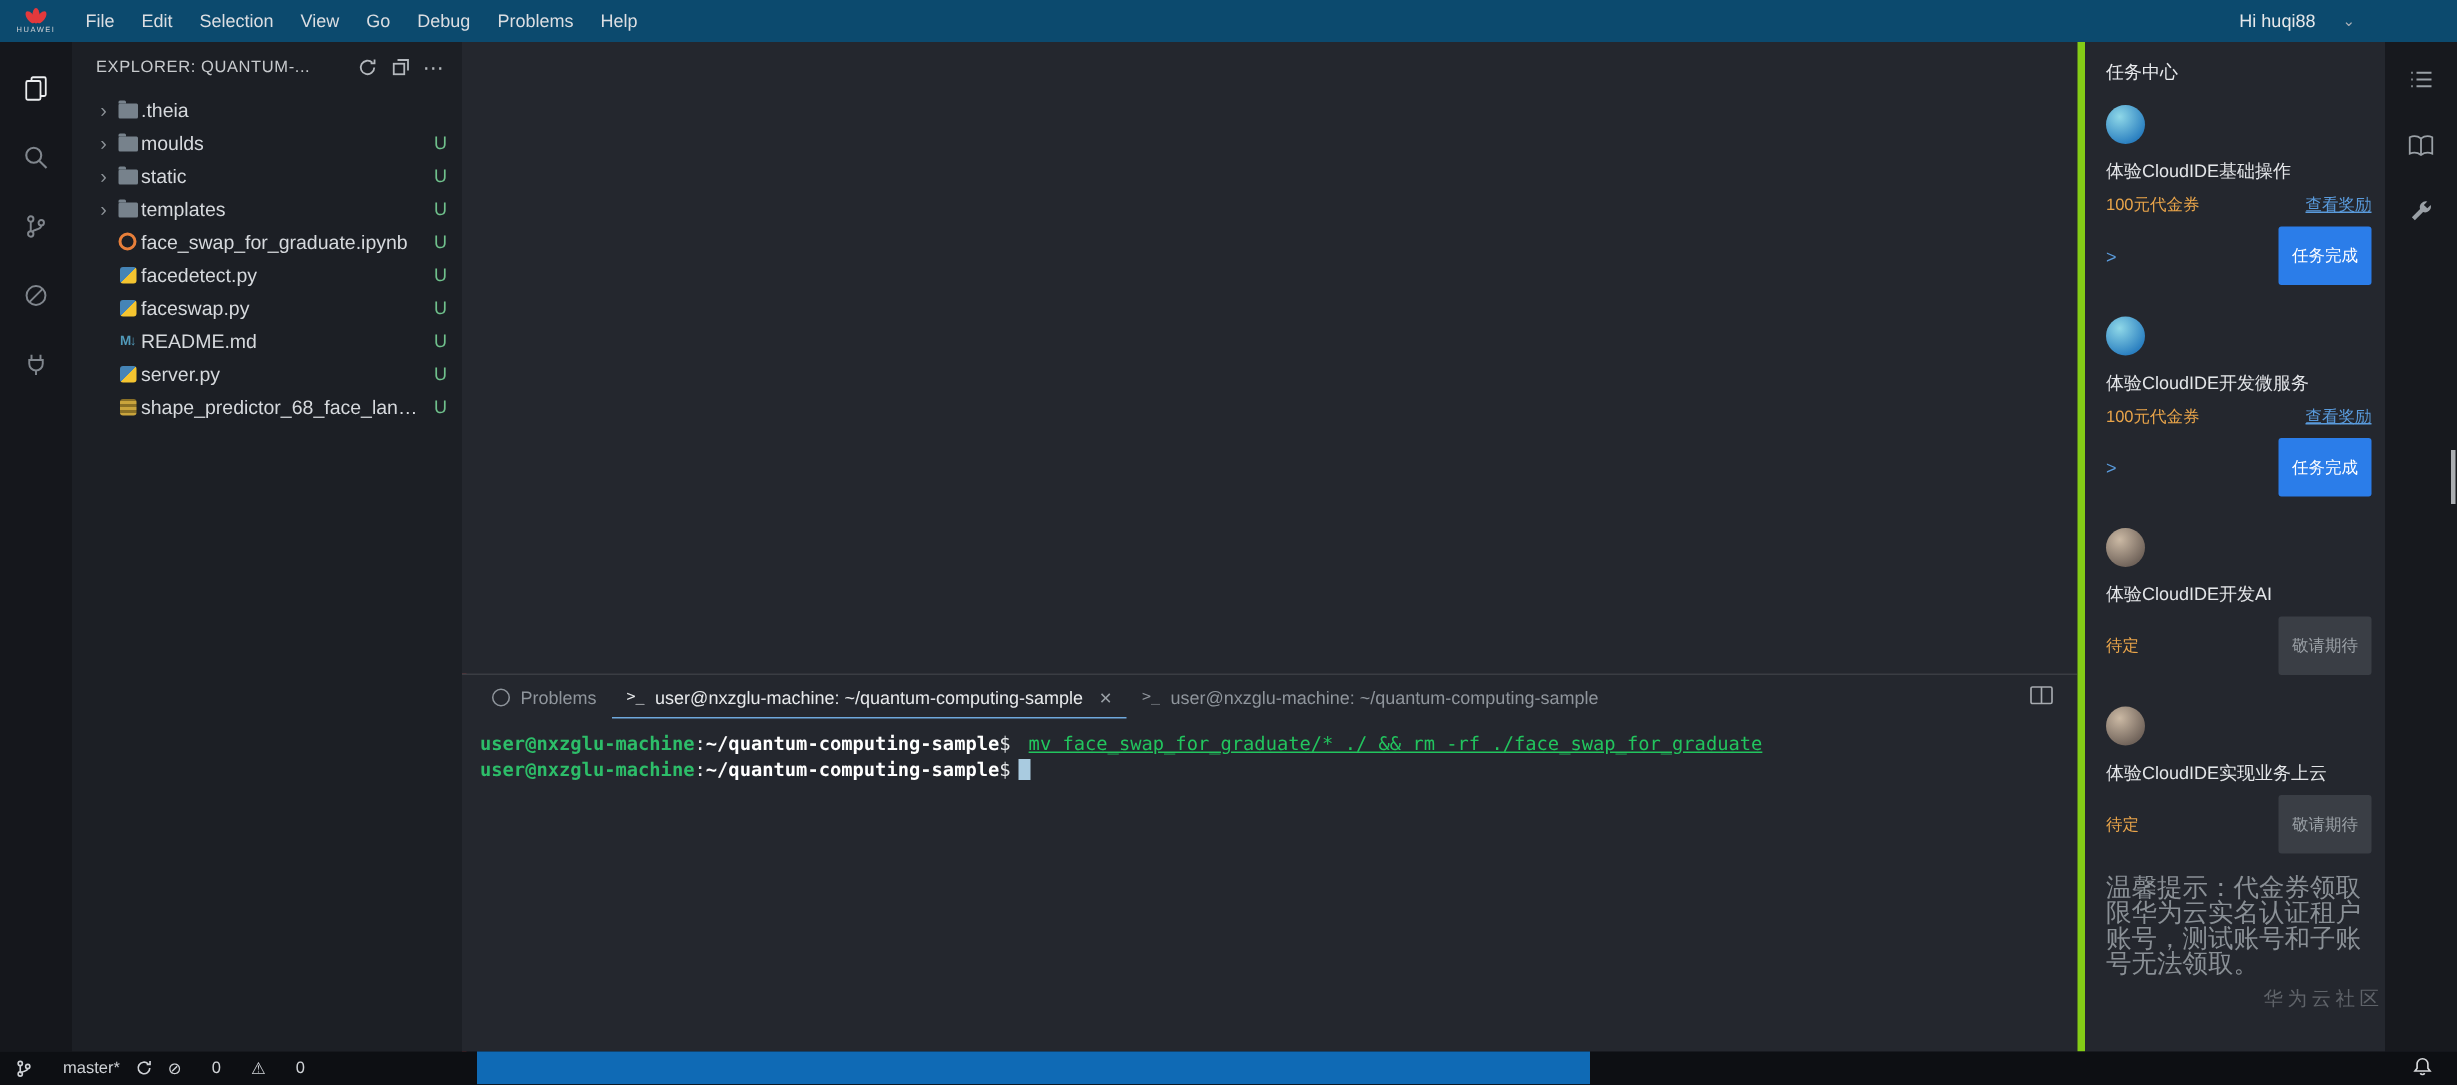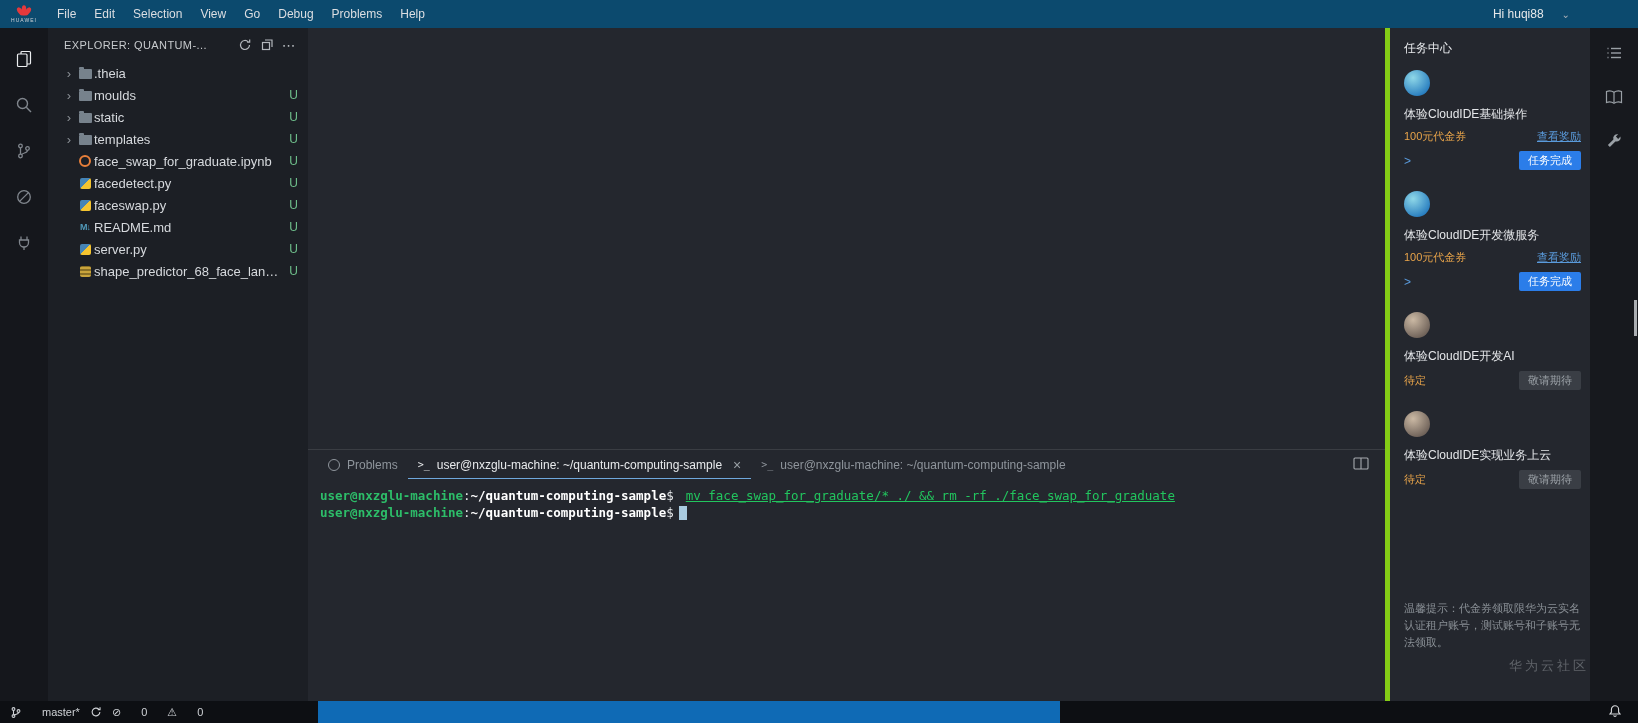--- a/index.html
+++ b/index.html
@@ -74,24 +74,24 @@
   .task-card{display:flex;gap:10px;flex-direction:column;}
   .task-icon{width:26px;height:26px;border-radius:50%;flex:none;margin-top:1px;}
   .task-icon.done{background:radial-gradient(circle at 35% 30%,#8fd8e8,#2a7fc0 75%);}
   .task-icon.pending{background:radial-gradient(circle at 35% 30%,#cbb9a4,#70635a 75%);}
   .task-body{flex:1;display:flex;flex-direction:column;gap:7px;}
   .task-title{font-size:12px;line-height:16px;color:#e4e6e9;}
   .row-between{display:flex;justify-content:space-between;align-items:center;}
   .task-reward{color:#e8a44a;font-size:11px;}
   .task-link{color:#5a9bdc;font-size:11px;text-decoration:underline;cursor:pointer;}
   .task-more{color:#5a9bdc;font-size:12px;cursor:pointer;}
-  .btn{font-size:11px;padding:2px 9px;border-radius:2px;cursor:pointer;}
+  .btn{font-size:11px;padding:12px 9px;border-radius:2px;cursor:pointer;}
   .btn-done{background:#2b7de9;color:#fff;}
   .btn-pending{background:#3a3e45;color:#9aa0a6;}
-  .tp-tip{position:absolute;left:14px;right:12px;bottom:50px;font-size:11px;line-height:17px;color:#8a9096;}
+  .tp-tip{position:absolute;left:14px;right:12px;bottom:50px;font-size:17px;line-height:17px;color:#8a9096;}
   .tp-watermark{position:absolute;right:6px;bottom:26px;font-size:13px;color:#9a9fa4;opacity:.5;letter-spacing:3px;}
 
   
   .rightstrip{position:absolute;top:28px;right:0;width:48px;bottom:22px;background:#17191e;
               display:flex;flex-direction:column;align-items:center;padding-top:16px;gap:26px;color:#9aa0a6;}
   .strip-icon{cursor:pointer;display:flex;align-items:center;justify-content:center;}
   .scroll-thumb{position:absolute;right:1px;top:300px;width:3px;height:36px;background:#c6c9cd;opacity:.85;}
 
   
   .footer{position:absolute;left:0;right:0;bottom:0;height:22px;background:#0d0f13;

